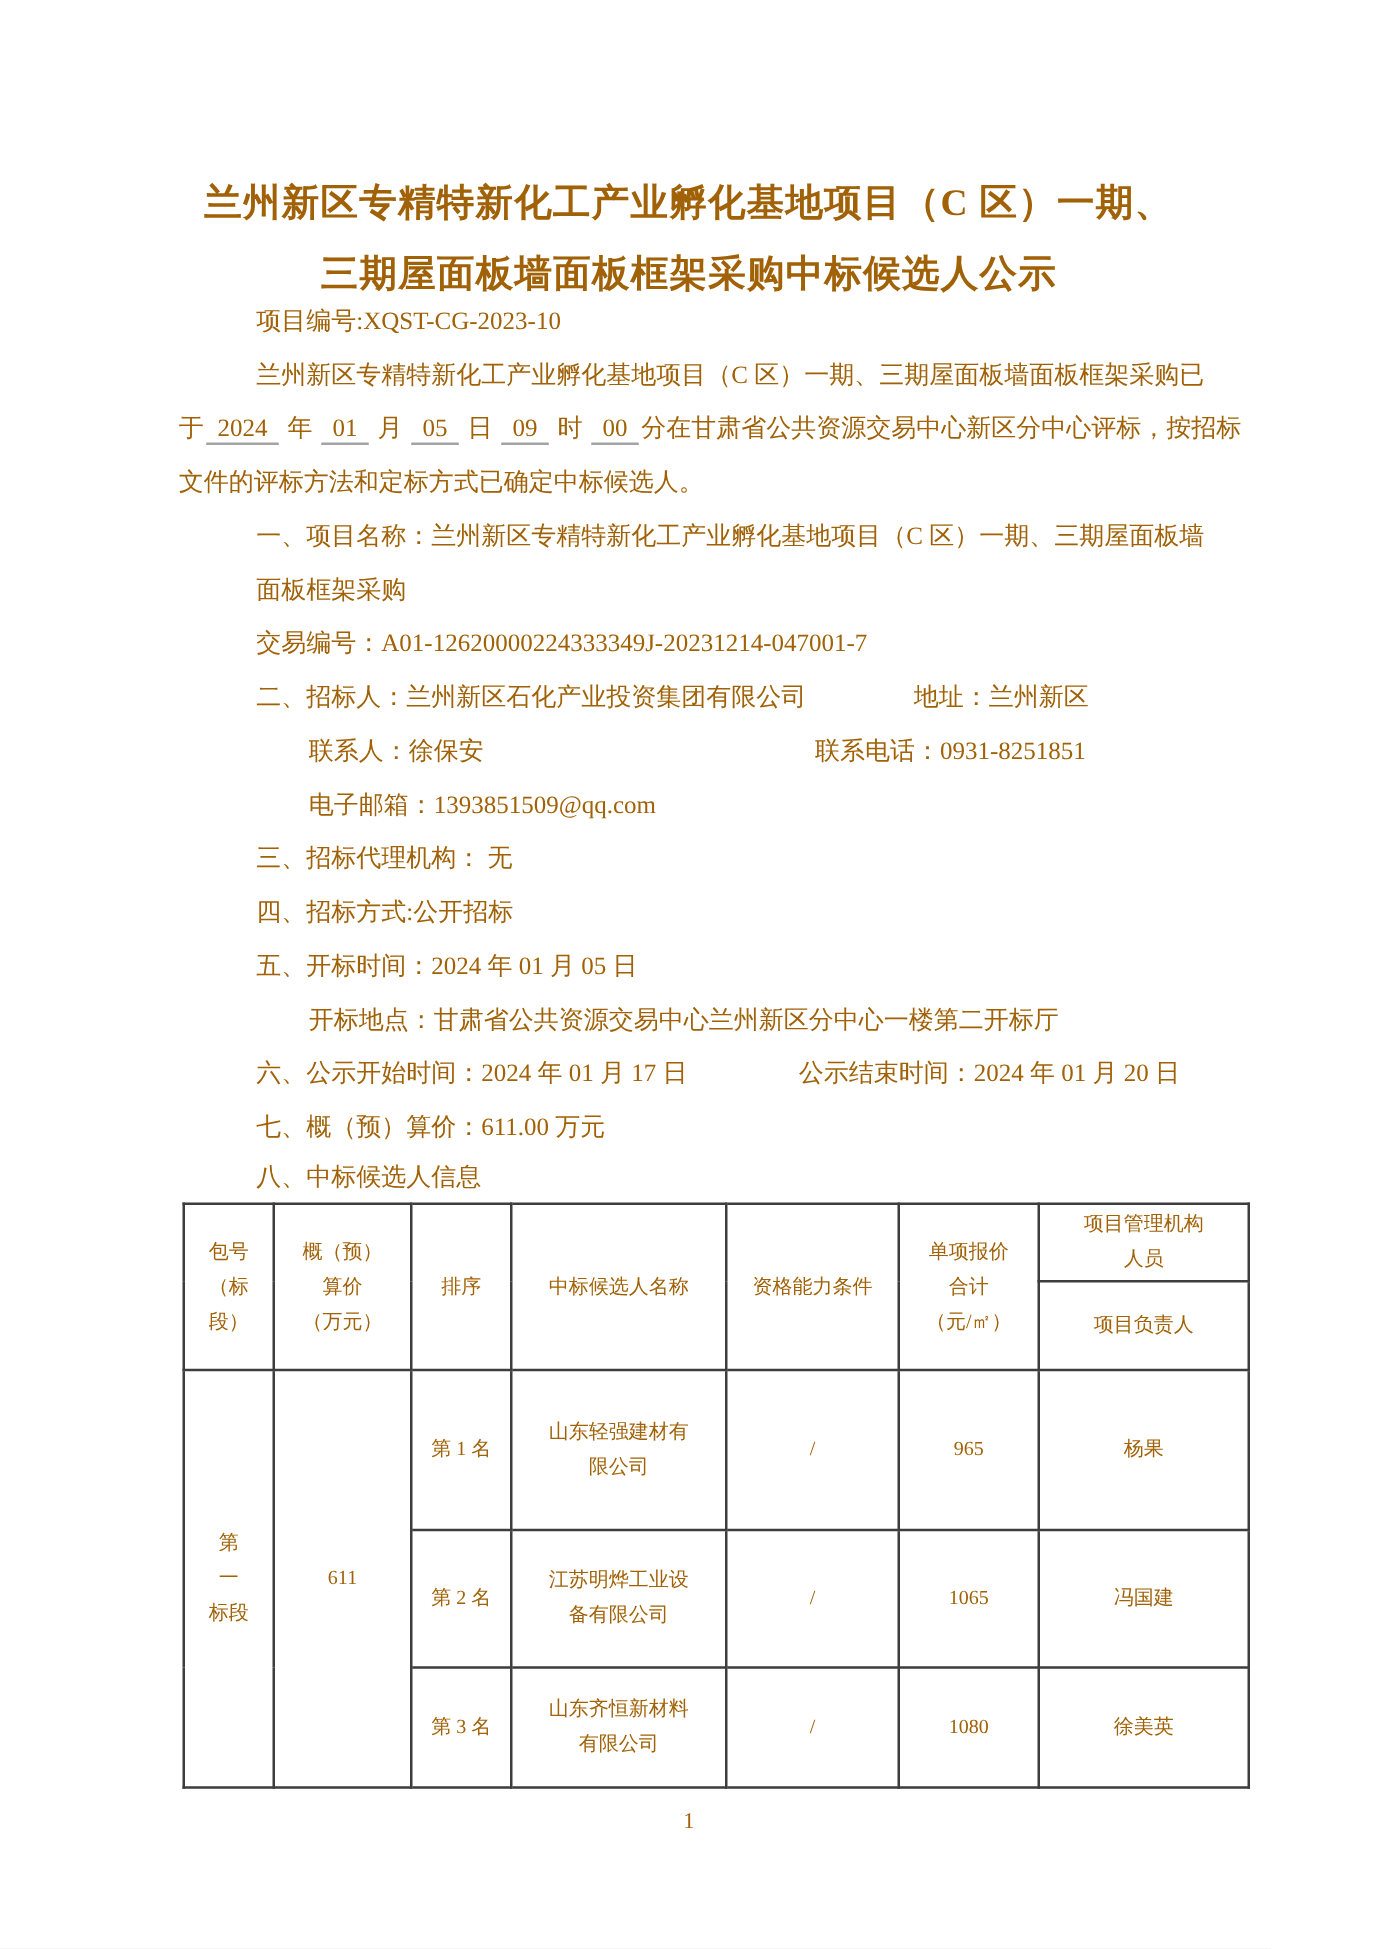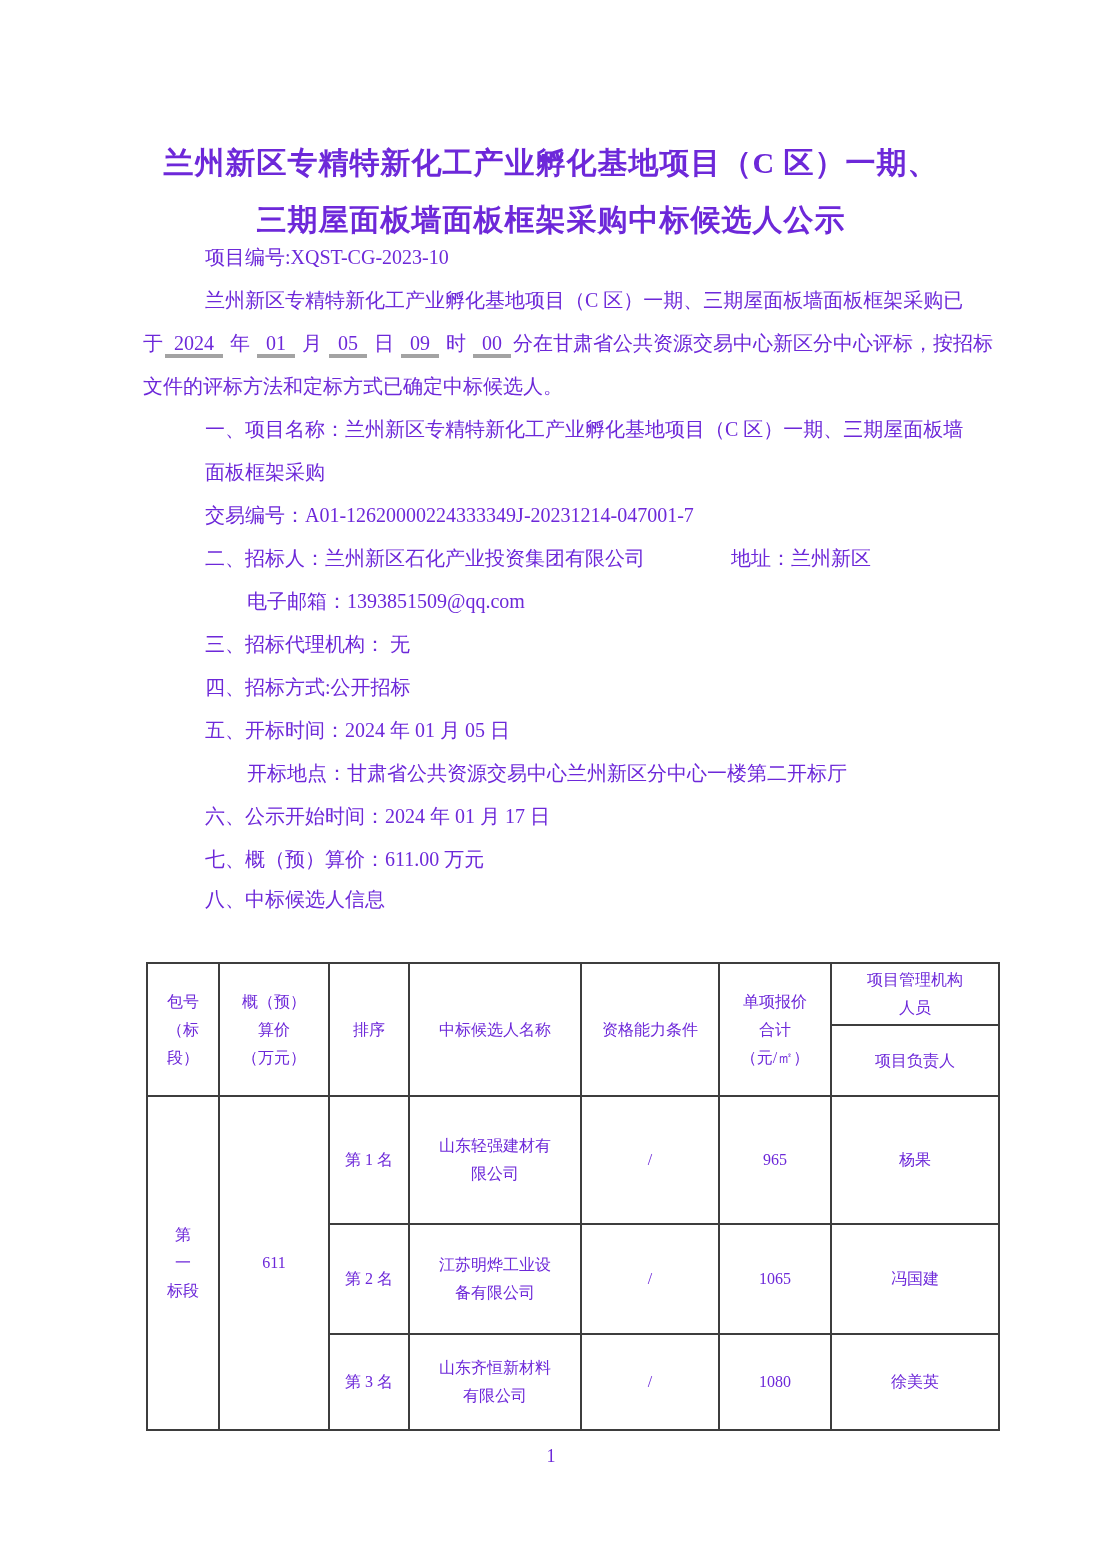--- a/index.html
+++ b/index.html
@@ -4,21 +4,21 @@
 <style>
   * { box-sizing: border-box; }
   html, body { margin: 0; padding: 0; background: #e9e9e9; }
   .page {
     position: relative;
     width: 1102px;
     height: 1559px;
     margin: 0 auto;
     background: #ffffff;
     font-family: "Liberation Serif", "DejaVu Serif", serif;
-    color: #6d28d9;
+    color: #a16207;
     overflow: hidden;
   }
   .title-block {
     position: absolute;
     top: 134px; left: 0;
     width: 100%;
     text-align: center;
     font-weight: 700;
     font-size: 30px;
     line-height: 57px;
@@ -37,21 +37,21 @@
     white-space: nowrap;
   }
   .indent { padding-left: 62px; }
   .sub    { padding-left: 104px; }
   .last   { line-height: 37px; }
   .abs { position: absolute; top: 0; }
   .pos-address   { left: 588px; }
   .pos-phone     { left: 509px; }
   .pos-pub-end   { left: 496px; }
   .blank {
-    border-bottom: 4px solid #a3a3a3;
+    border-bottom: 2px solid #a3a3a3;
     padding: 0 9px;
     margin: 0 2px;
     font-family: "Liberation Serif", "DejaVu Serif", serif;
   }
   .lbl { margin: 0 5px; }
   table.candidates {
     position: absolute;
     top: 962px; left: 146px;
     width: 852px;
     border-collapse: collapse;
@@ -95,29 +95,30 @@
     <p class="line"><span>于</span><span class="blank">2024</span><span class="lbl">年</span><span class="blank">01</span><span class="lbl">月</span><span class="blank">05</span><span class="lbl">日</span><span class="blank">09</span><span class="lbl">时</span><span class="blank">00</span><span>分在甘肃省公共资源交易中心新区分中心评标，按招标</span></p>
 
     <p class="line">文件的评标方法和定标方式已确定中标候选人。</p>
 
     <p class="line indent">一、项目名称：兰州新区专精特新化工产业孵化基地项目（C 区）一期、三期屋面板墙</p>
     <p class="line indent">面板框架采购</p>
     <p class="line indent">交易编号：A01-12620000224333349J-20231214-047001-7</p>
 
     <p class="line indent"><span>二、招标人：兰州新区石化产业投资集团有限公司</span><span class="abs pos-address">地址：兰州新区</span></p>
 
+    <p class="line sub"><span>联系人：徐保安</span><span class="abs pos-phone">联系电话：0931-8251851</span></p>
 
     <p class="line sub">电子邮箱：1393851509@qq.com</p>
 
     <p class="line indent">三、招标代理机构： 无</p>
     <p class="line indent">四、招标方式:公开招标</p>
     <p class="line indent">五、开标时间：2024 年 01 月 05 日</p>
     <p class="line sub">开标地点：甘肃省公共资源交易中心兰州新区分中心一楼第二开标厅</p>
 
-    <p class="line indent"><span>六、公示开始时间：2024 年 01 月 17 日</span></p>
+    <p class="line indent"><span>六、公示开始时间：2024 年 01 月 17 日</span><span class="abs pos-pub-end">公示结束时间：2024 年 01 月 20 日</span></p>
 
     <p class="line indent">七、概（预）算价：611.00 万元</p>
     <p class="line indent last">八、中标候选人信息</p>
   </div>
 
   <table class="candidates">
     <colgroup>
       <col style="width:72px">
         <col style="width:110px">
         <col style="width:80px">

